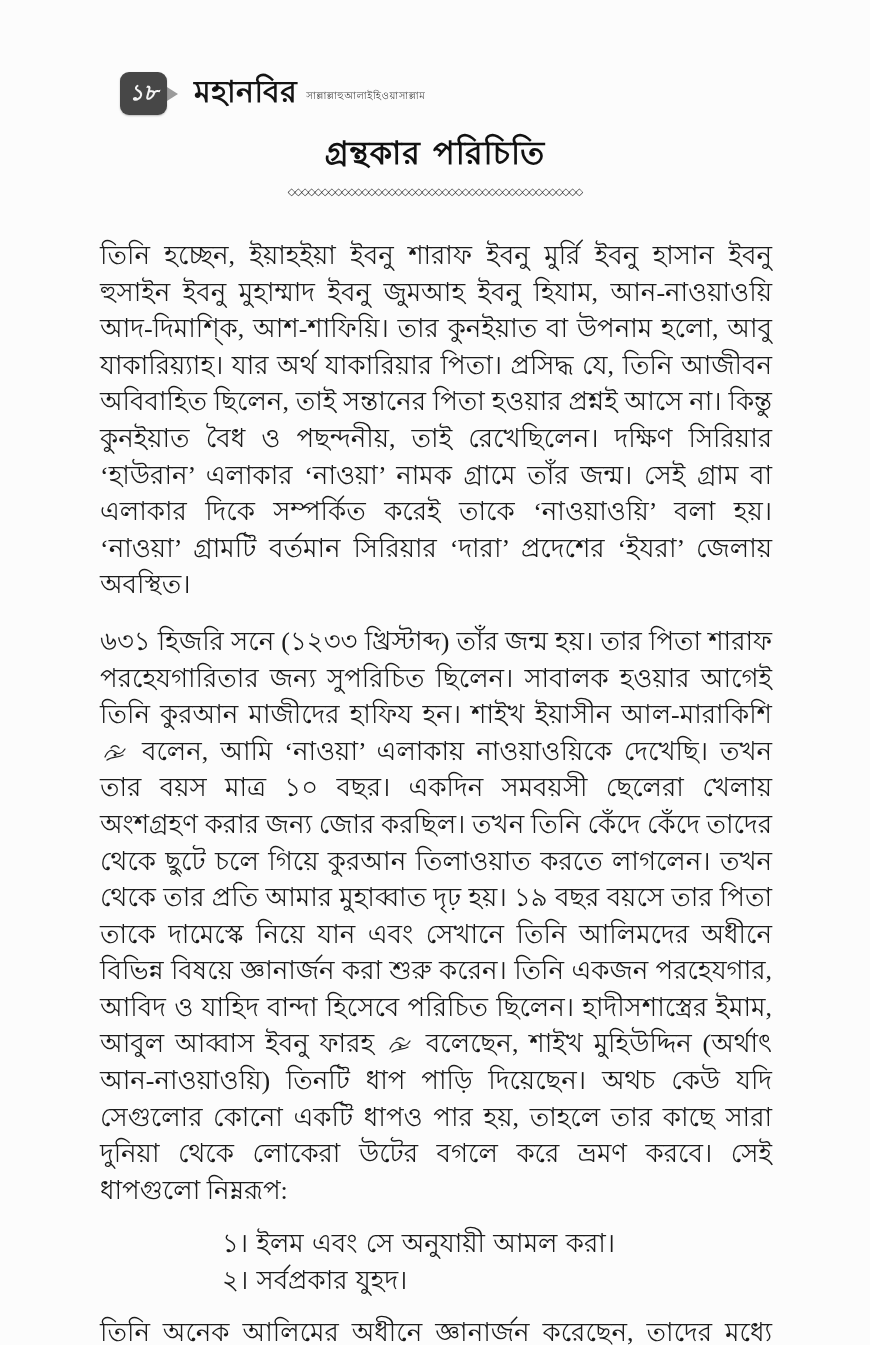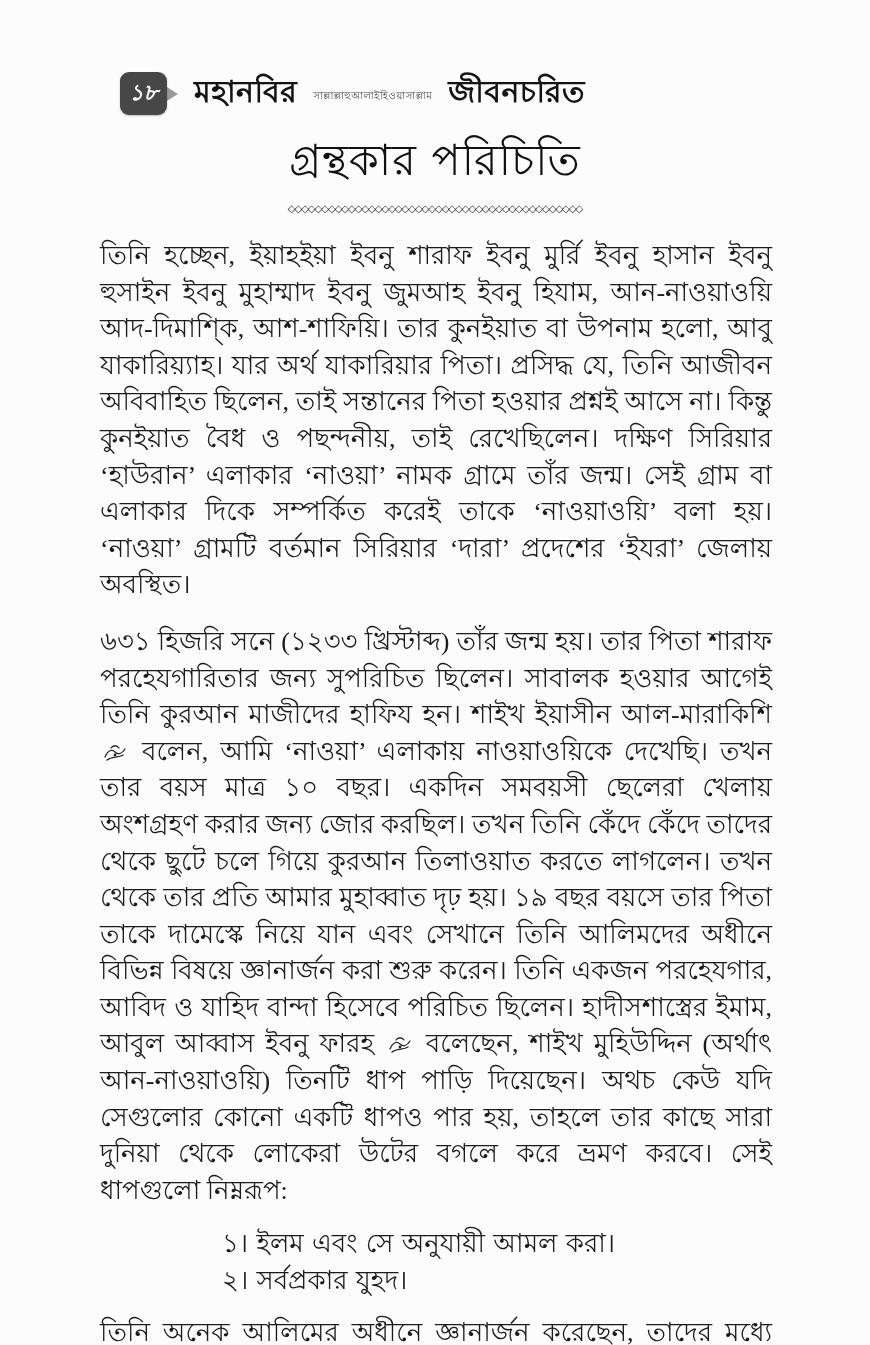--- a/index.html
+++ b/index.html
@@ -26,37 +26,37 @@
     box-shadow:0 1px 2px rgba(0,0,0,.25);
   }
   .badge-arrow{
     width:0;height:0;margin-left:-8px;z-index:1;
     border-top:12px solid transparent;
     border-bottom:12px solid transparent;
     border-left:19px solid #9b9b9b;
   }
   .book-title{
     margin-left:16px;
-    display:flex;align-items:center;gap:16px;
+    display:flex;align-items:center;gap:9px;
     font-size:30px;font-weight:bold;color:#141414;
     letter-spacing:.5px;
   }
   .honorific{
     display:flex;flex-direction:row;align-items:center;
     font-size:10px;line-height:8px;font-weight:normal;color:#444;
     transform:translateY(2px);
     justify-content:flex-end;
   }
   
   .chapter-heading{
     position:absolute;top:128px;left:0;width:100%;
     text-align:center;
   }
   .chapter-title{
-    font-size:43px;font-weight:normal;color:#111;
+    font-size:32px;font-weight:bold;color:#111;
     letter-spacing:1px;margin:0;
   }
   .heading-divider{
     margin-top:4px;
     font-size:10px;letter-spacing:-1px;color:#222;
     user-select:none;
   }
   
   .body-text{
     position:absolute;top:238px;left:100px;width:672px;
@@ -84,21 +84,20 @@
       <div class="page-badge">১৮</div>
       <div class="badge-arrow"></div>
     </div>
     <div class="book-title">
       <span>মহানবির</span>
       <span class="honorific">
         <span>সাল্লাল্লাহু</span>
         <span>আলাইহি</span>
         <span>ওয়াসাল্লাম</span>
       </span>
-      <span>জীবনচরিত</span>
     </div>
   </div>
 
   <div class="chapter-heading">
     <h1 class="chapter-title">গ্রন্থকার পরিচিতি</h1>
     <div class="heading-divider">◇◇◇◇◇◇◇◇◇◇◇◇◇◇◇◇◇◇◇◇◇◇◇◇◇◇◇◇◇◇◇◇◇◇◇◇◇◇◇◇◇◇◇◇</div>
   </div>
 
   <div class="body-text">
 

